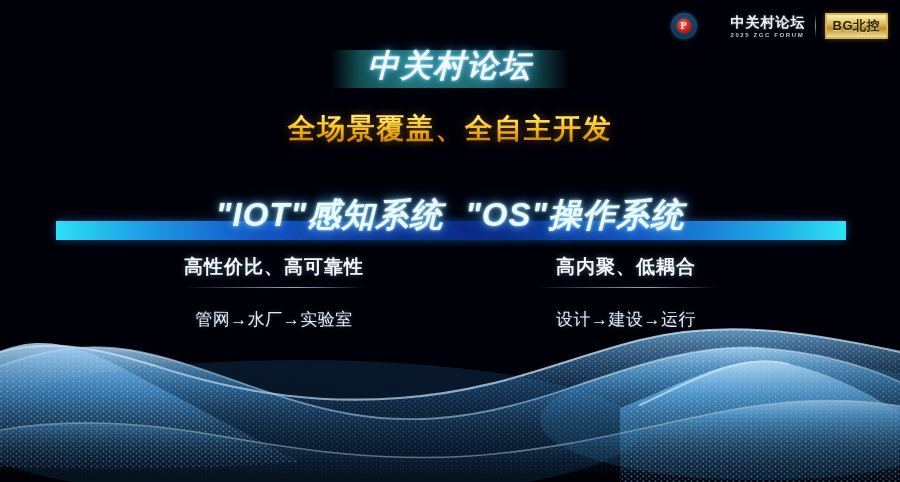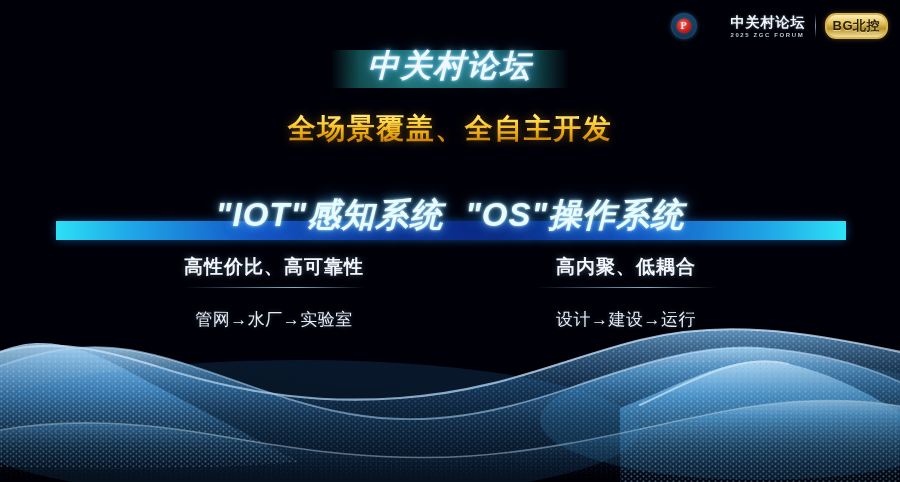--- a/index.html
+++ b/index.html
@@ -58,21 +58,21 @@
     margin-top:3px;
   }
   .logo-sep{
     width:1px; height:24px;
     background:linear-gradient(180deg,rgba(150,175,200,0) 0%,rgba(175,200,225,.75) 50%,rgba(150,175,200,0) 100%);
   }
   .bg-badge{
     border:2px solid #d9b44a;
     background:linear-gradient(180deg,#fdf0b8 0%,#e3c159 38%,#b8902c 62%,#f2e09a 100%);
     padding:1px 6px 2px;
-    border-radius:11px;
+    border-radius:1px;
     box-shadow:0 0 5px rgba(220,180,80,.35);
   }
   .bg-badge span{
     font-size:13px; font-weight:700; letter-spacing:.5px;
     color:#2b2207;
     font-family:"Liberation Sans", sans-serif;
     text-shadow:0 1px 0 rgba(255,245,200,.55);
   }
 
   

